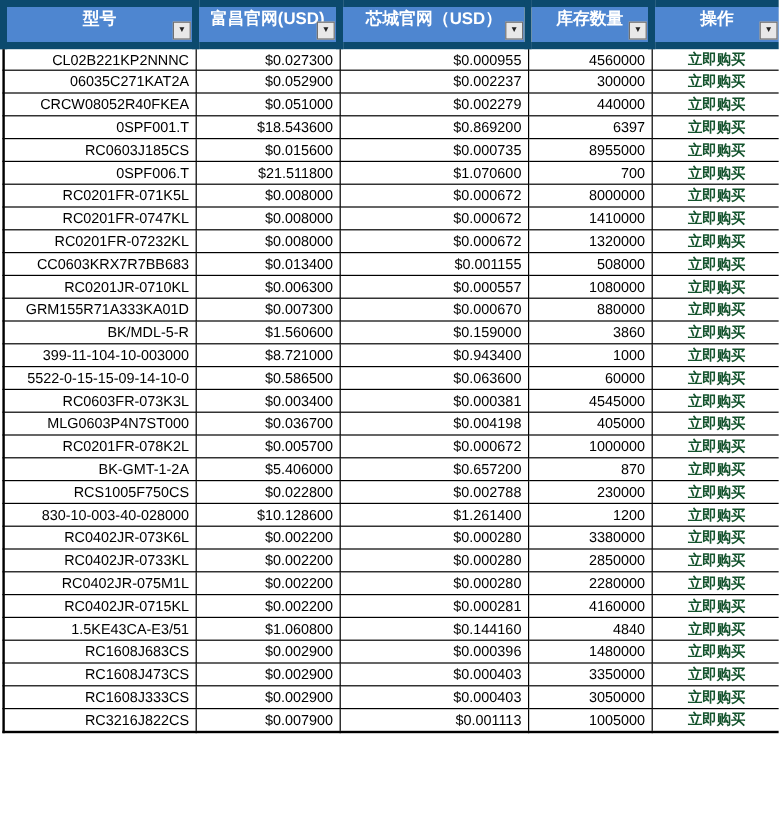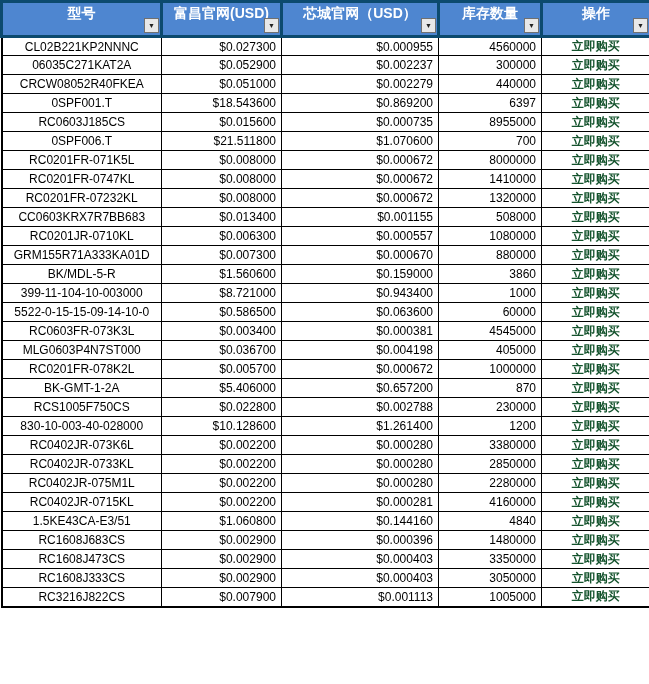--- a/index.html
+++ b/index.html
@@ -7,30 +7,30 @@
   .sheet{width:649px;height:684px;box-sizing:border-box;overflow:hidden;background:#fff;}
   table{border-collapse:collapse;table-layout:fixed;width:649px;}
   td,th{box-sizing:border-box;border:1px solid #000;overflow:hidden;white-space:nowrap;}
   table{border:2px solid #000;}
   
   col.w0{width:160px;} col.w1{width:120px;} col.w2{width:157px;} col.w3{width:103px;} col.w4{width:109px;}
   
   thead th{
     background:#4E86D0;color:#ffffff;font-weight:bold;font-size:14px;
     height:35px;position:relative;vertical-align:middle;
-    padding:0 2px 10px 2px;border:3px solid #0c4a6e;
+    padding:0 2px 10px 2px;border:6px solid #0c4a6e;
   }
   .filter-btn{
     position:absolute;right:1px;bottom:2px;width:13px;height:13px;
     background:#e8e8e8;border:1px solid #707070;display:flex;align-items:center;justify-content:center;
     font-size:7px;line-height:1;color:#222;cursor:pointer;
   }
   
   tbody td{height:19px;font-size:12px;color:#000;padding:0 5px;background:#fff;vertical-align:middle;}
-  tbody td.c0{text-align:center;}
+  tbody td.c0{text-align:right;}
   tbody td.c1, tbody td.c2{text-align:right;}
   tbody td.c3{text-align:right;}
   tbody td.c4{text-align:center;}
   .buy{color:#14532d;font-weight:bold;font-size:12px;text-decoration:none;cursor:pointer;}
 </style>
 </head>
 <body>
 
 <div class="sheet">
   <table>

